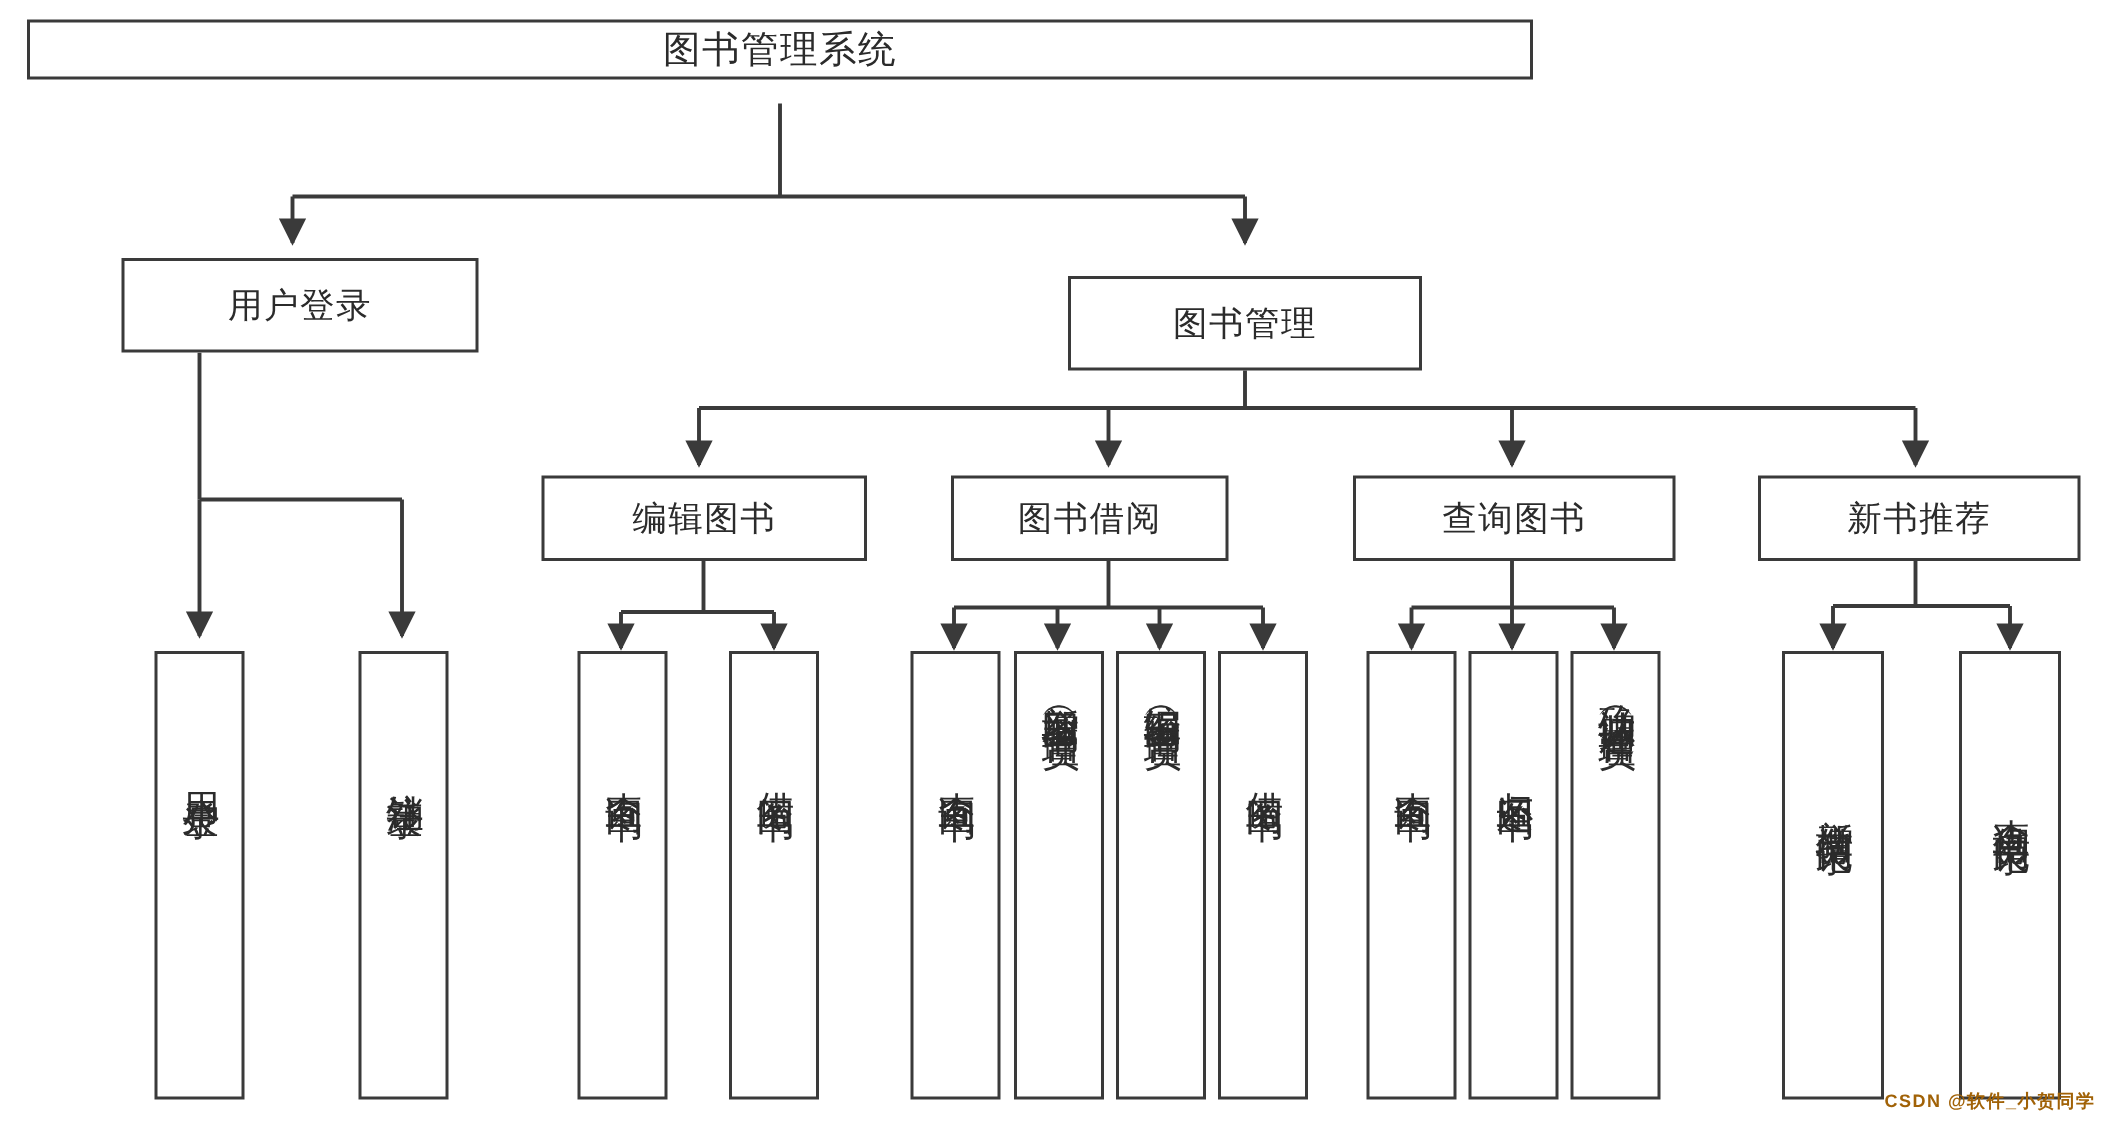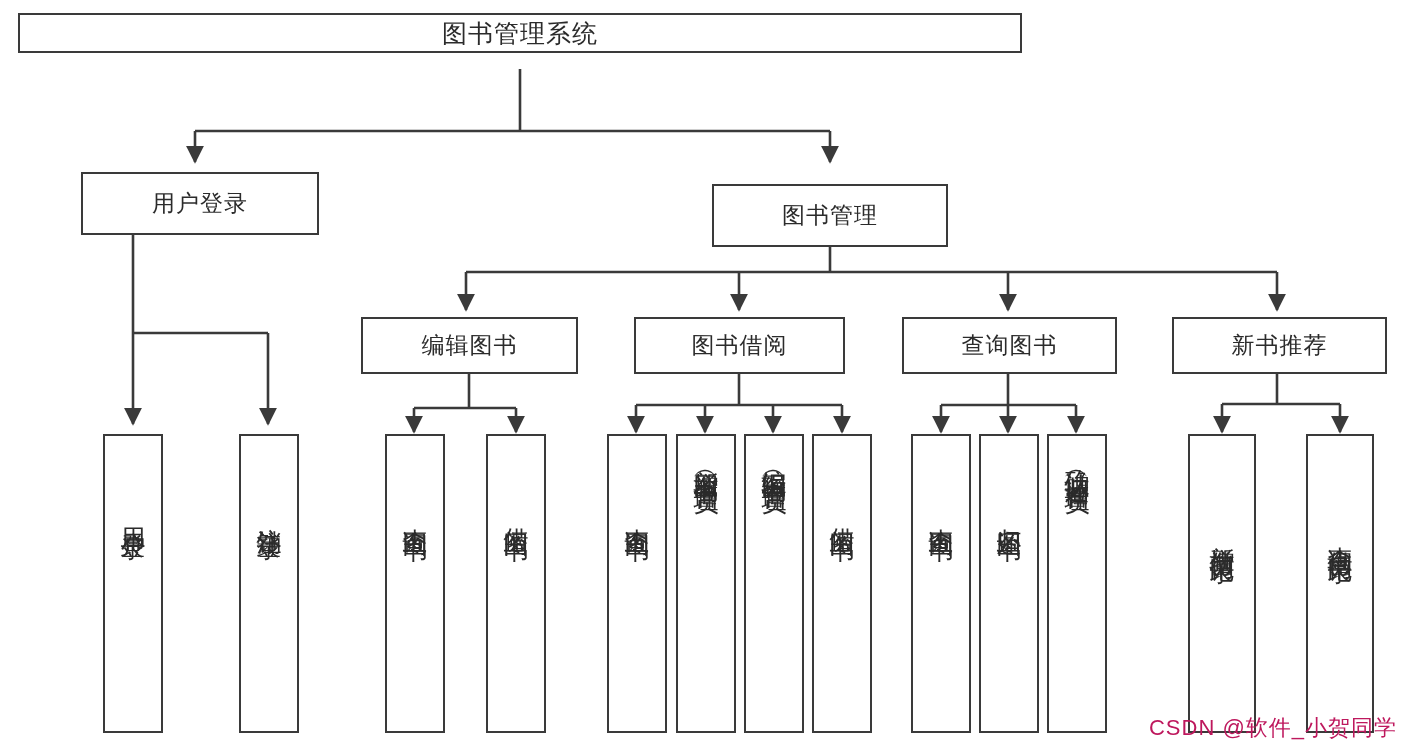--- a/index.html
+++ b/index.html
@@ -47,24 +47,25 @@
     letter-spacing:3px;
     white-space:nowrap;
   }
   .v-node.tall .node-label{padding-top:0;}
   .v-node.mid .node-label{padding-top:76px;}
   .v-node.low .node-label{padding-top:58px;}
 
   .watermark{
     position:absolute;
     right:8px;bottom:4px;
-    font-size:22px;
-    color:#be185d;
+    font-size:12px;
+    color:#a16207;
     letter-spacing:1px;
     white-space:nowrap;
+    font-weight:bold;
   }
 </style>
 </head>
 <body>
 
 <svg id="diagram" viewBox="0 0 1405 747" xmlns="http://www.w3.org/2000/svg">
   <defs>
     <marker id="arrow" viewBox="0 0 10 10" refX="9" refY="5" markerWidth="7" markerHeight="7" orient="auto-start-reverse">
       <path d="M 0 0 L 10 5 L 0 10 z" fill="#3a3a3a"></path>
     </marker>
@@ -120,21 +121,21 @@
 <div class="node h-node" style="left:81px;top:172px;width:238px;height:63px;">
   <span class="node-label">用户登录</span>
 </div>
 <div class="node h-node" style="left:712px;top:184px;width:236px;height:63px;justify-content:center;">
   <span class="node-label">图书管理</span>
 </div>
 
 <div class="node h-node" style="left:361px;top:317px;width:217px;height:57px;">
   <span class="node-label">编辑图书</span>
 </div>
-<div class="node h-node" style="left:634px;top:317px;width:211px;height:57px;">
+<div class="node h-node" style="left:634px;top:317px;width:185px;height:57px;">
   <span class="node-label">图书借阅</span>
 </div>
 <div class="node h-node" style="left:902px;top:317px;width:215px;height:57px;">
   <span class="node-label">查询图书</span>
 </div>
 <div class="node h-node" style="left:1172px;top:317px;width:215px;height:57px;">
   <span class="node-label">新书推荐</span>
 </div>
 
 <div class="node v-node low" style="left:103px;top:434px;width:60px;height:299px;">

